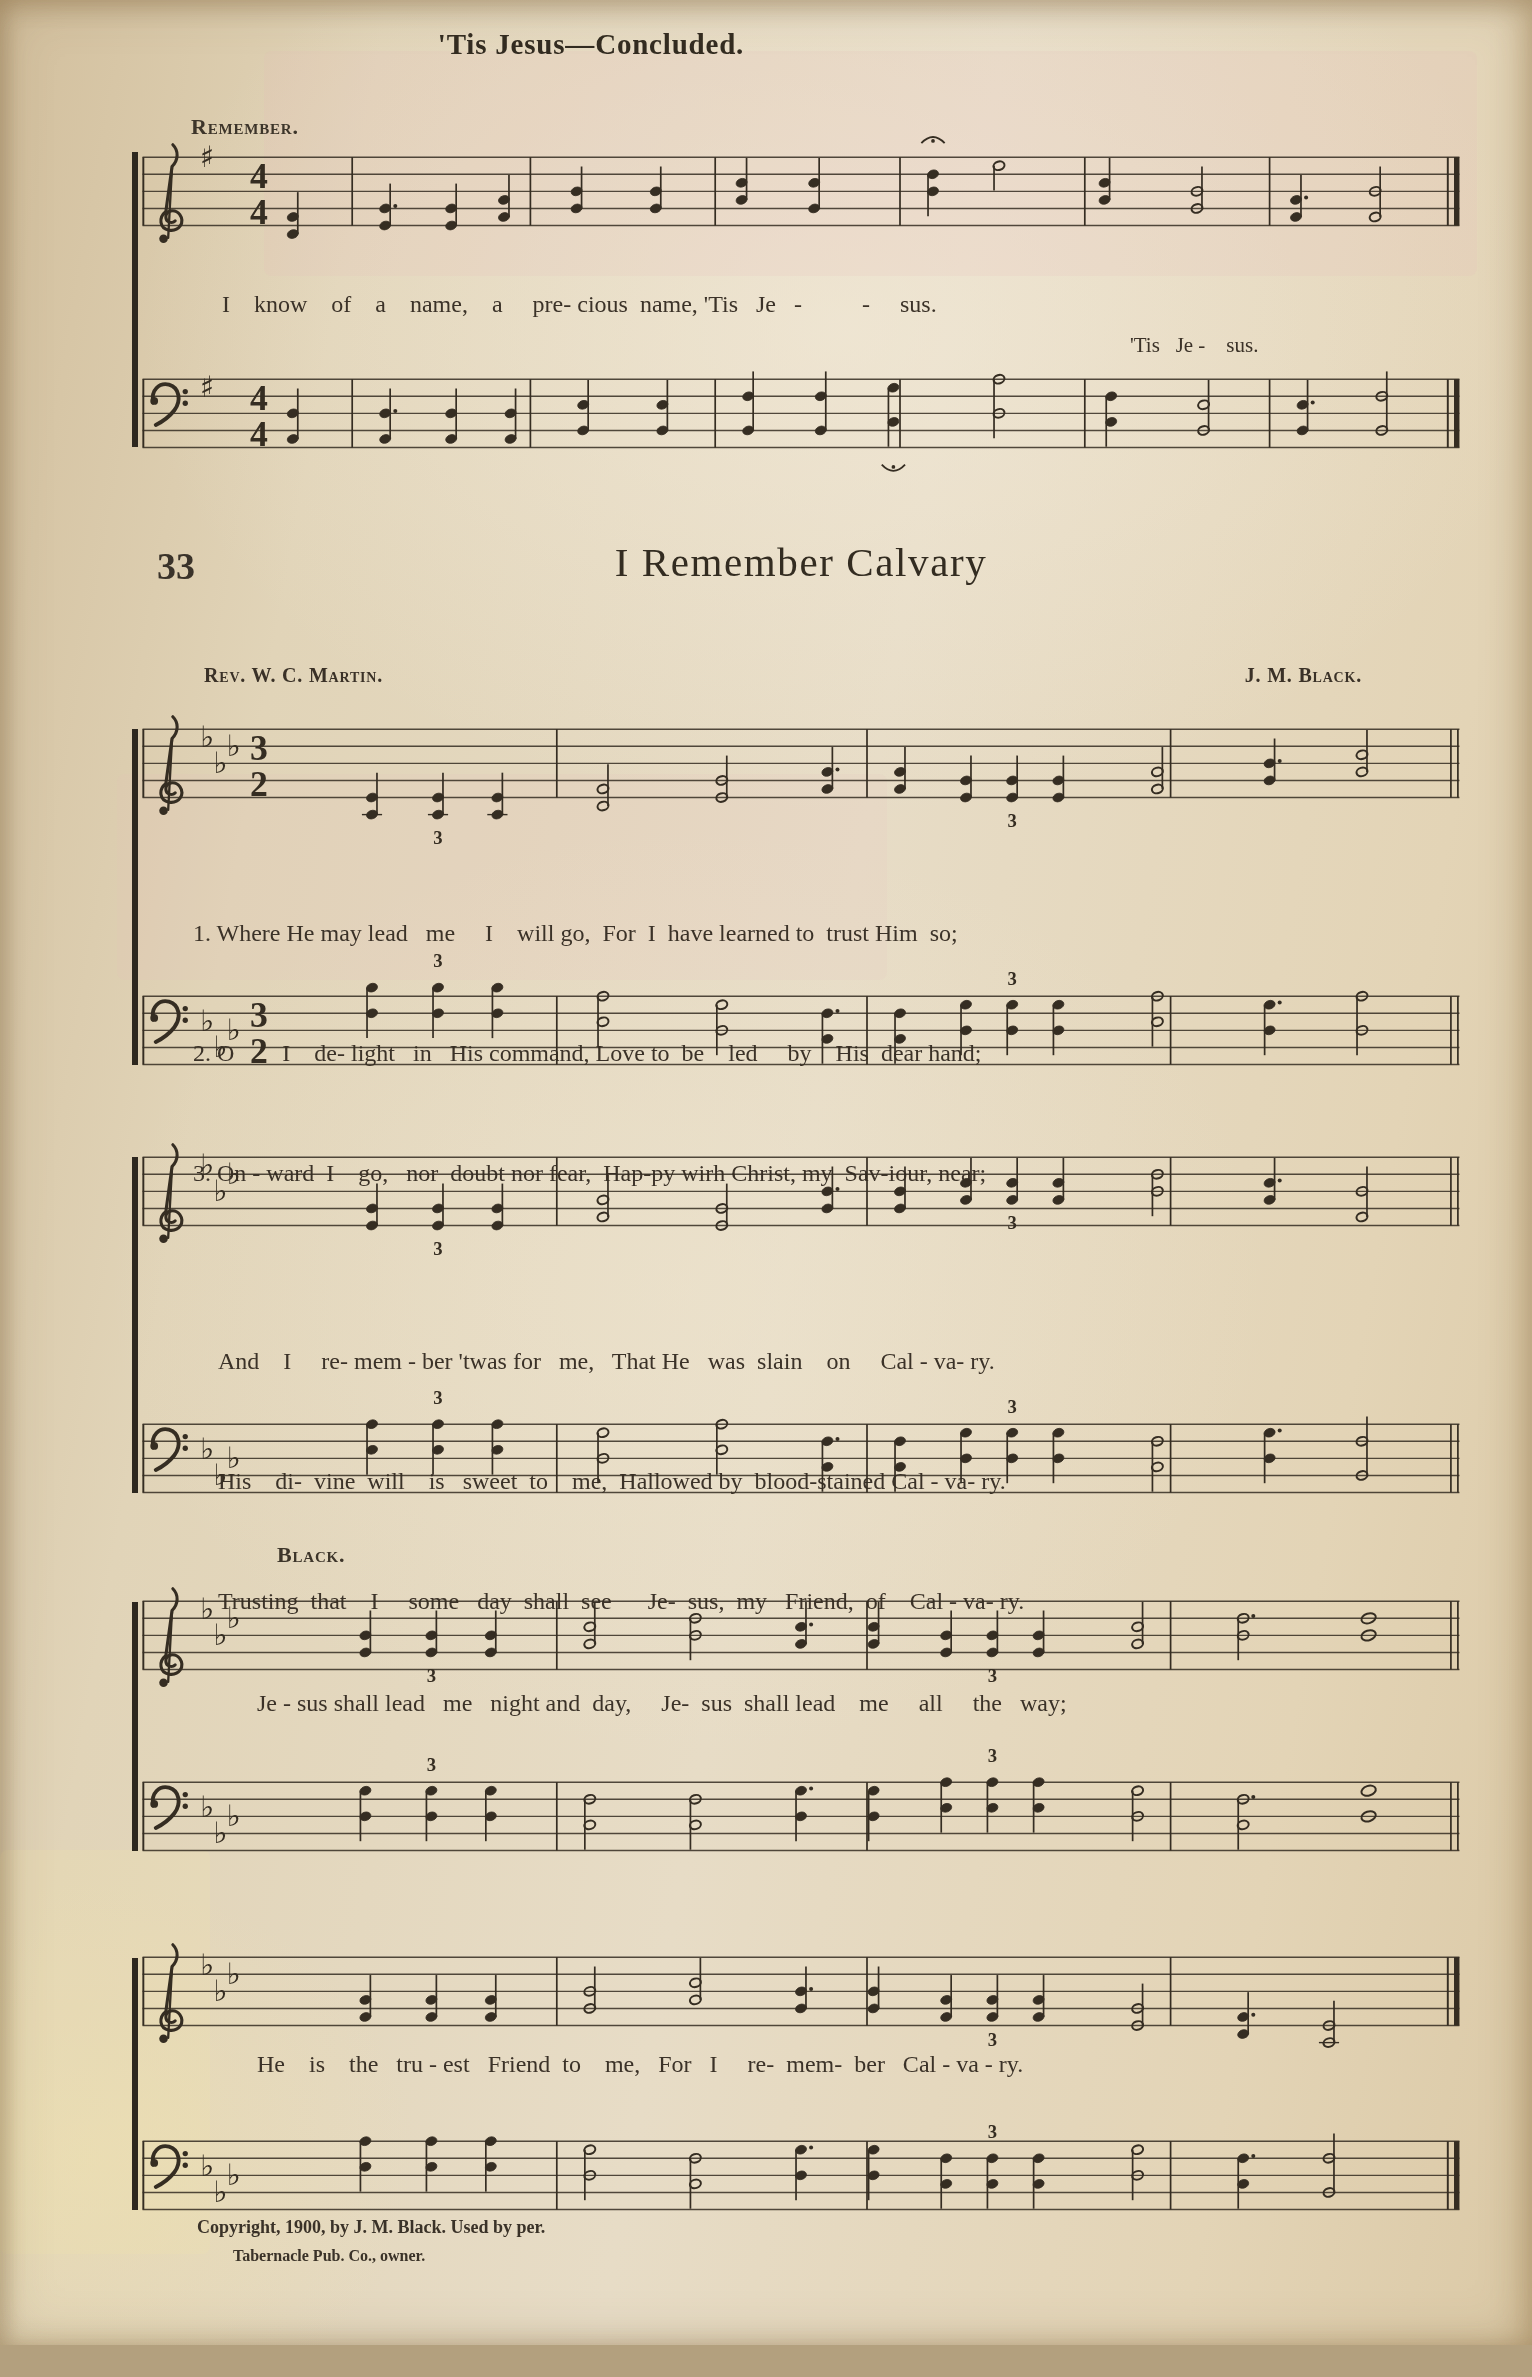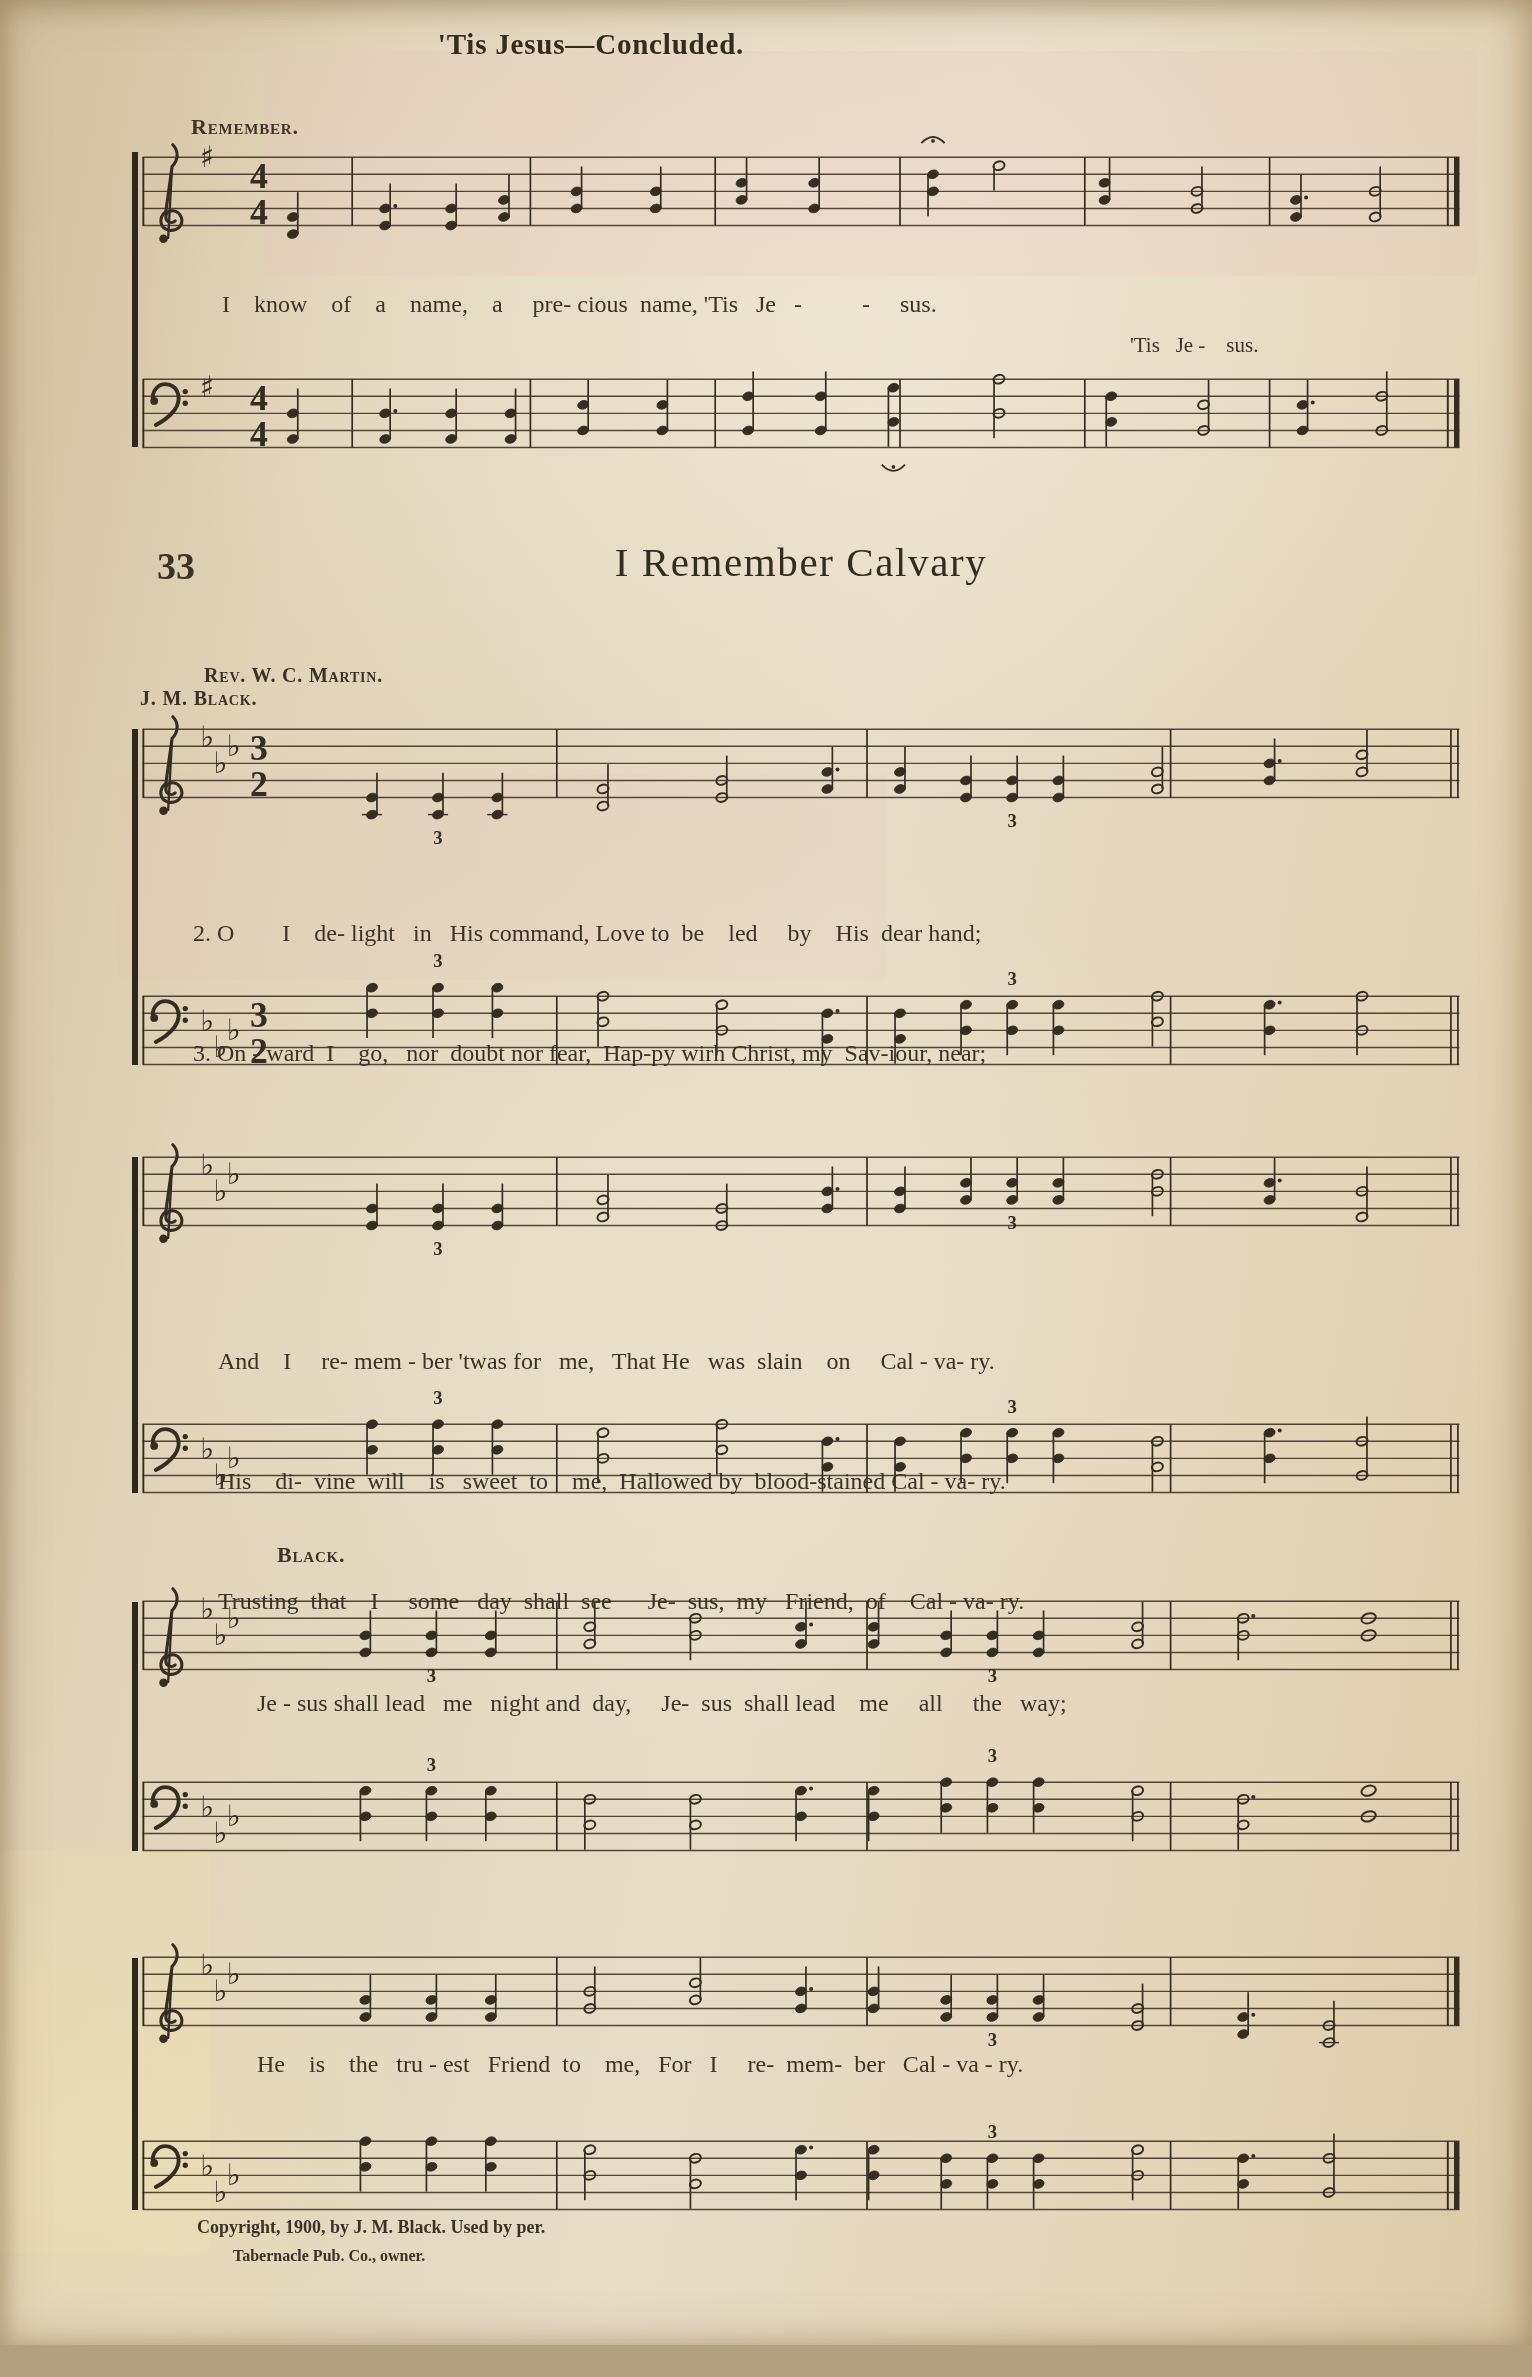--- a/index.html
+++ b/index.html
@@ -44,21 +44,21 @@
 
   #title-concluded{left:140px;top:28px;width:902px;text-align:center;font-size:29px;font-weight:bold;color:#332c21;letter-spacing:0.8px;}
   #refrain-label{left:191px;top:114px;font-size:22px;font-weight:600;color:#3d352a;}
   #stA-treble{left:140px;top:137px;}
   #lyricA1{left:222px;top:291px;font-size:24px;}
   #lyricA2{left:1120px;top:333px;font-size:21px;margin-left:10px;}
   #stA-bass{left:140px;top:359px;}
 
   #hymn-number{left:157px;top:544px;font-size:38px;font-weight:bold;color:#3a332a;}
   #hymn-title{left:140px;top:538px;width:1322px;text-align:center;font-size:41px;font-weight:normal;letter-spacing:1.6px;color:#332c21;}
-  #credits{left:140px;top:664px;width:1322px;display:flex;justify-content:space-between;padding:0;box-sizing:border-box;flex-direction:column;}
+  #credits{left:140px;top:664px;width:1322px;display:flex;justify-content:space-between;padding:0;box-sizing:border-box;}
   #credits .author{margin-left:64px;font-size:20px;font-weight:600;}
   #credits .composer{margin-right:100px;font-size:20px;font-weight:600;}
 
   #stB-treble{left:140px;top:709px;}
   #verses{left:193px;top:833px;font-size:24px;line-height:40px;}
   #verses div{white-space:pre;}
   #stB-bass{left:140px;top:976px;}
 
   #stC-treble{left:140px;top:1137px;}
   #responses{left:218px;top:1261px;font-size:24px;line-height:40px;}
@@ -304,20 +304,21 @@
         <ellipse cx="1453.5" cy="70" rx="7.2" ry="5.4" fill="#352d22" stroke="#352d22" stroke-width="1" transform="rotate(-18 1453.5 70)"></ellipse>
         <ellipse cx="1453.5" cy="92" rx="7.2" ry="5.4" fill="#352d22" stroke="#352d22" stroke-width="1" transform="rotate(-18 1453.5 92)"></ellipse>
         <line x1="1459.9" y1="92" x2="1459.9" y2="38" stroke="#352d22" stroke-width="2.2"></line>
         <circle cx="1466.5" cy="67" r="2.6" fill="#352d22"></circle>
         <ellipse cx="1572.5" cy="59" rx="7.2" ry="5.4" fill="none" stroke="#352d22" stroke-width="2.6" transform="rotate(-18 1572.5 59)"></ellipse>
         <ellipse cx="1572.5" cy="81" rx="7.2" ry="5.4" fill="none" stroke="#352d22" stroke-width="2.6" transform="rotate(-18 1572.5 81)"></ellipse>
         <line x1="1578.9" y1="81" x2="1578.9" y2="27" stroke="#352d22" stroke-width="2.2"></line>
       </svg>
     </div>
   <div class="lyric" id="verses">
+    <div>1. Where He may lead   me     I    will go,  For  I  have learned to  trust Him  so;</div>
     <div>2. O        I    de- light   in   His command, Love to  be    led     by    His  dear hand;</div>
     <div>3. On - ward  I    go,   nor  doubt nor fear,  Hap-py wirh Christ, my  Sav-iour, near;</div>
   </div>
   <div class="staff" id="stB-bass">
       <svg width="1322" height="132" viewBox="0 0 1700 170">
         <line x1="2" y1="26" x2="1698" y2="26" stroke="#352d22" stroke-width="1.8" opacity="0.85"></line>
         <line x1="2" y1="48" x2="1698" y2="48" stroke="#352d22" stroke-width="1.8" opacity="0.85"></line>
         <line x1="2" y1="70" x2="1698" y2="70" stroke="#352d22" stroke-width="1.8" opacity="0.85"></line>
         <line x1="2" y1="92" x2="1698" y2="92" stroke="#352d22" stroke-width="1.8" opacity="0.85"></line>
         <line x1="2" y1="114" x2="1698" y2="114" stroke="#352d22" stroke-width="1.8" opacity="0.85"></line>

